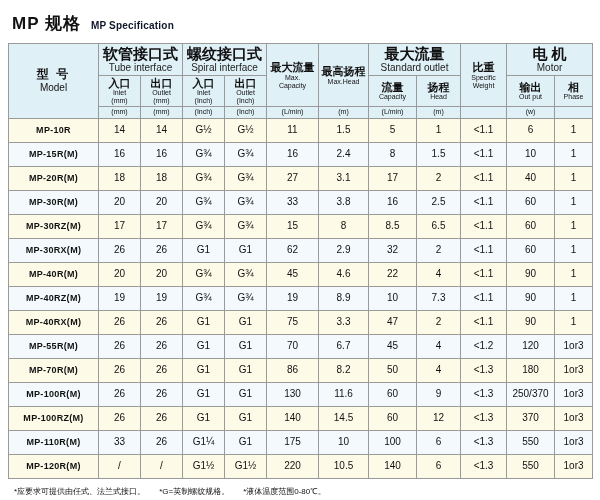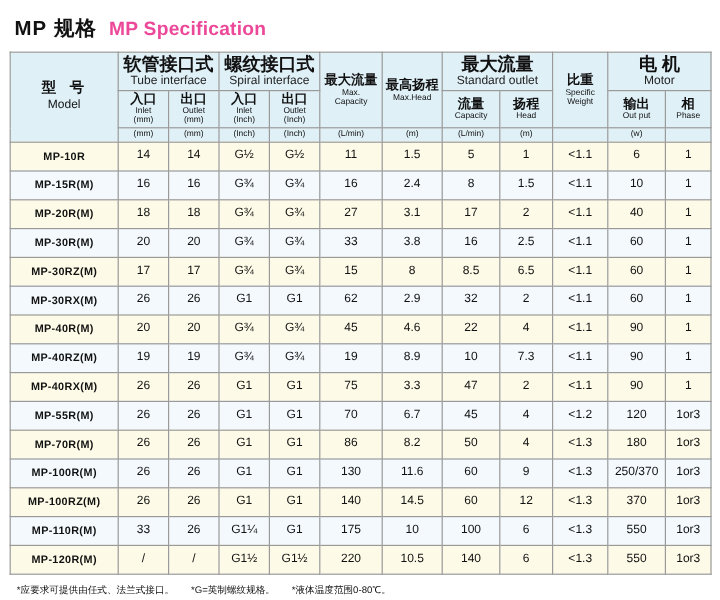--- a/index.html
+++ b/index.html
@@ -27,23 +27,23 @@
     gap: 10px;
     padding: 2px 4px 8px 4px;
   }
   .title-cn {
     font-size: 17px;
     font-weight: bold;
     color: #111111;
     letter-spacing: 1px;
   }
   .title-en {
-    font-size: 16px;
-    font-weight: bold;
-    color: #ec4899;
+    font-size: 10px;
+    font-weight: bold;
+    color: #0f172a;
     letter-spacing: 0.2px;
   }
   table.spec {
     border-collapse: collapse;
     width: 584px;
     table-layout: fixed;
     border: 1px solid #9a9a9a;
   }
   table.spec td, table.spec th {
     border: 1px solid #9a9a9a;
@@ -80,21 +80,20 @@
   }
   .hdr-unit {
     font-size: 7px;
     display: block;
   }
   .model-hdr-cn {
     font-size: 12px;
     font-weight: bold;
     display: block;
     letter-spacing: 2px;
-    font-family: Liberation Mono, monospace;
   }
   .model-hdr-en {
     font-size: 10px;
     display: block;
   }
   tbody td {
     height: 21px;
     background: #fdfbe7;
   }
   tbody tr.alt td {

